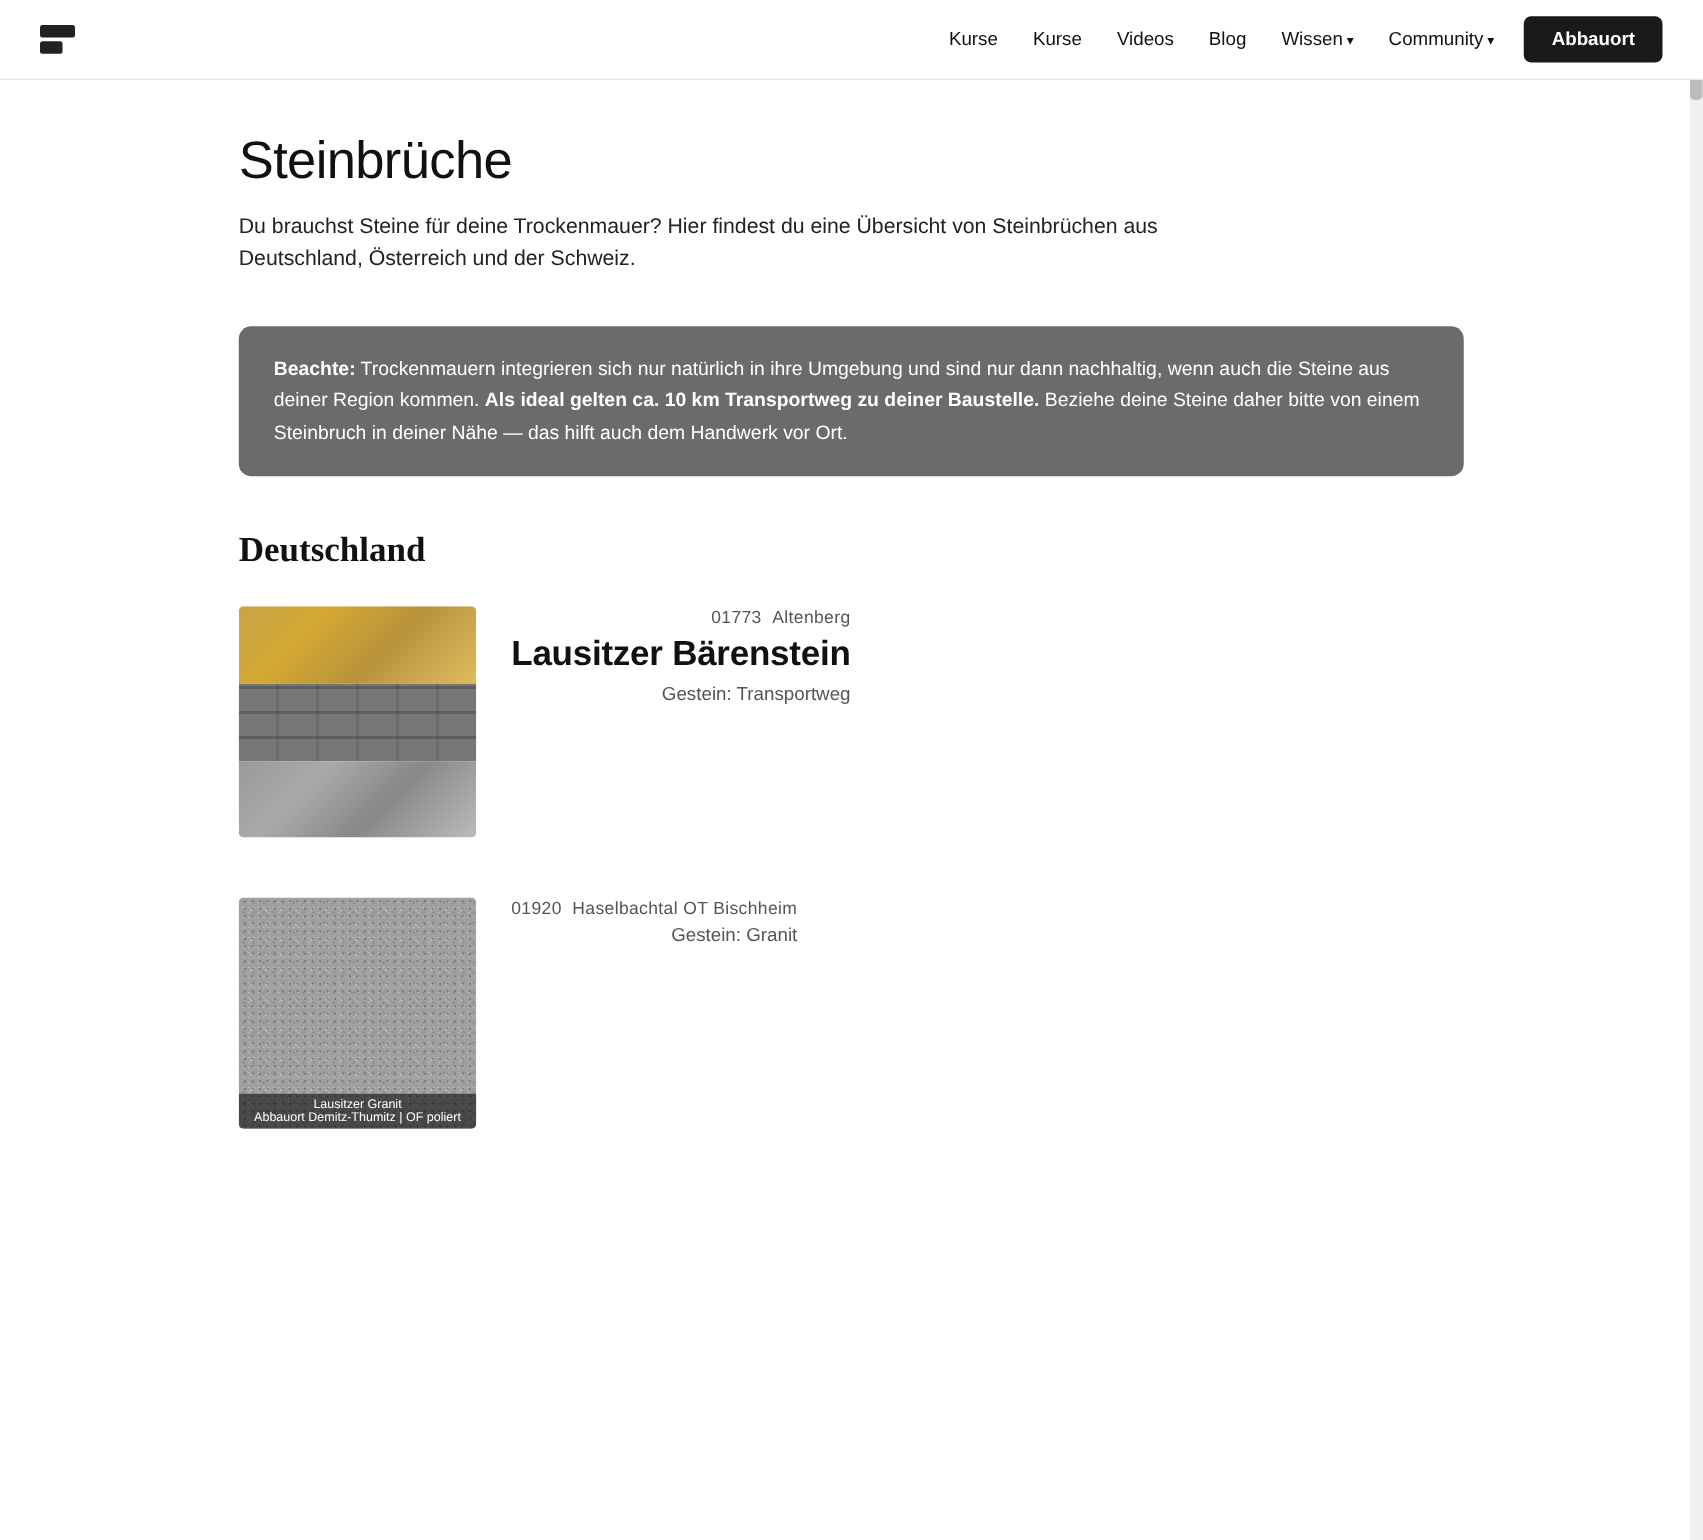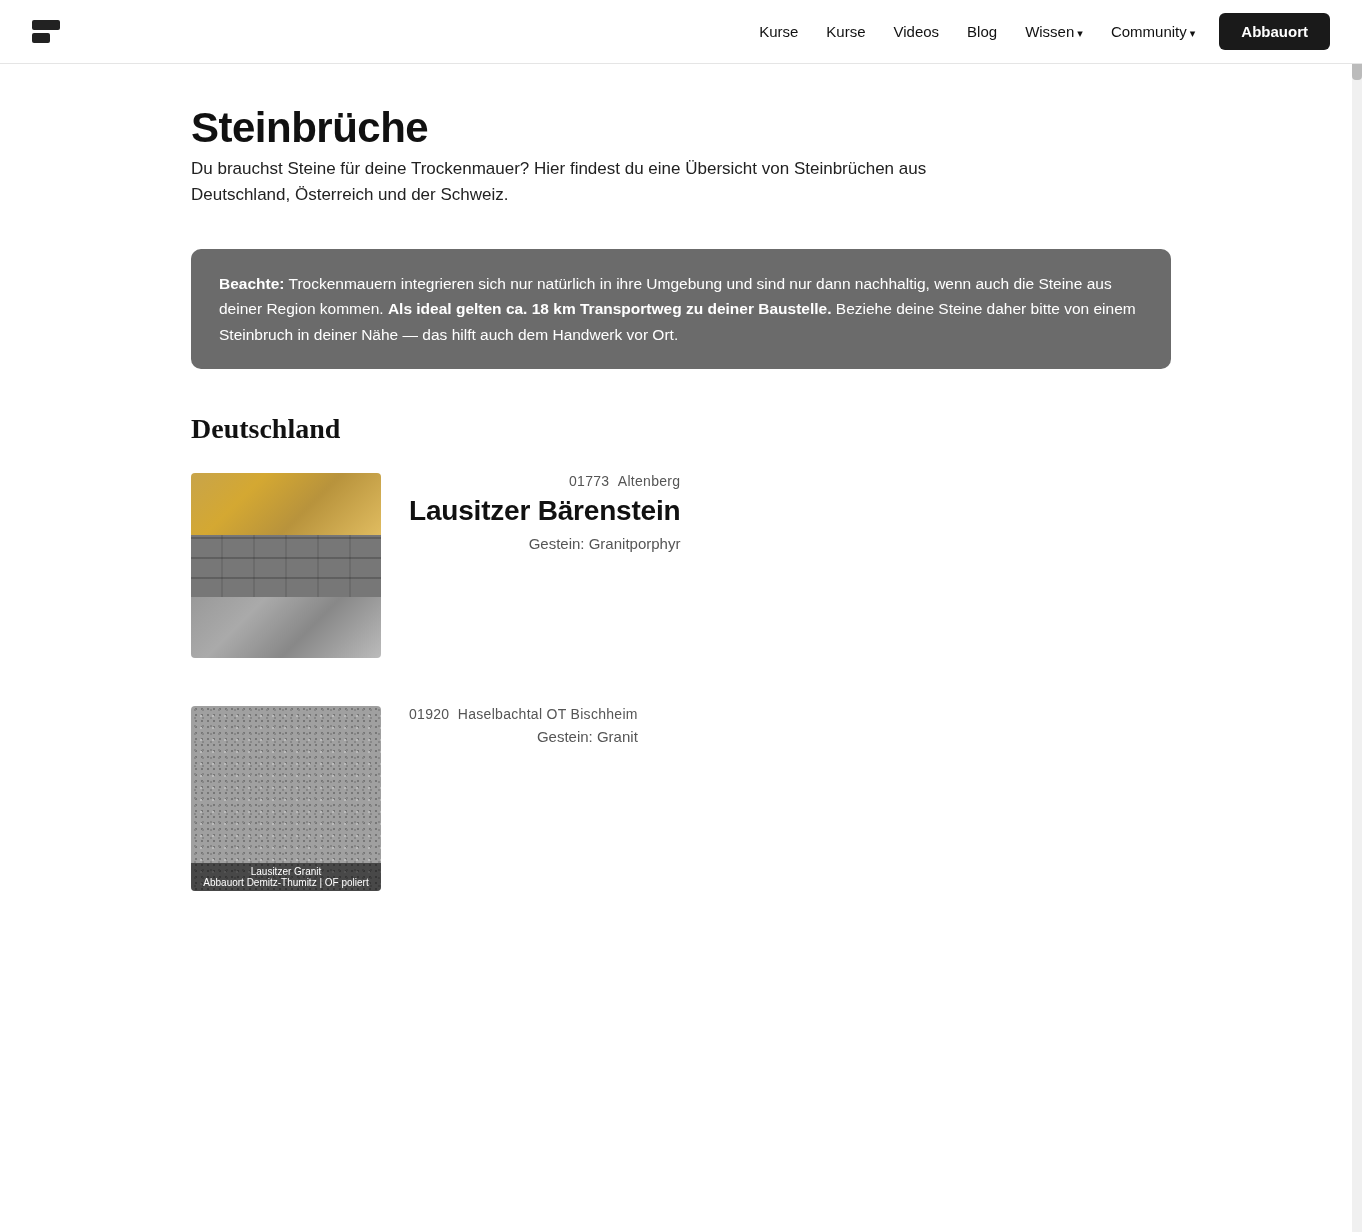--- a/index.html
+++ b/index.html
@@ -74,22 +74,22 @@
     }
 
     
     main {
       max-width: 1100px;
       margin: 0 auto;
       padding: 40px 60px 60px 60px;
     }
     .page-title {
       font-size: 42px;
-      font-weight: 700;
-      margin-bottom: 4px;
+      font-weight: 400;
+      margin-bottom: 16px;
       letter-spacing: -0.5px;
     }
     .page-subtitle {
       font-size: 17px;
       color: #222;
       line-height: 1.55;
       max-width: 760px;
       margin-bottom: 40px;
     }
 
@@ -207,41 +207,41 @@
 <div class="scrollbar-track">
   <div class="scrollbar-thumb"></div>
 </div>
 
 <main>
 
   <h1 class="page-title">Steinbrüche</h1>
   <p class="page-subtitle">Du brauchst Steine für deine Trockenmauer? Hier findest du eine Übersicht von Steinbrüchen aus Deutschland, Österreich und der Schweiz.</p>
 
   <div class="info-box">
-    <b>Beachte:</b><span> Trockenmauern integrieren sich nur natürlich in ihre Umgebung und sind nur dann nachhaltig, wenn auch die Steine aus deiner Region kommen. </span><b>Als ideal gelten ca. 18 km Transportweg zu deiner Baustelle.</b><span> Beziehe deine Steine daher bitte von einem Steinbruch in deiner Nähe — das hilft auch dem Handwerk vor Ort.</span>
+    <b>Beachte:</b><span> Trockenmauern integrieren sich nur natürlich in ihre Umgebung und sind nur dann nachhaltig, wenn auch die Steine aus deiner Region kommen. </span><b>Als ideal gelten ca. 10 km Transportweg zu deiner Baustelle.</b><span> Beziehe deine Steine daher bitte von einem Steinbruch in deiner Nähe — das hilft auch dem Handwerk vor Ort.</span>
   </div>
 
   <section>
     <h2 class="section-title">Deutschland</h2>
 
     <div class="quarry-card">
       <div class="quarry-image">
         <div class="img-mosaic">
           <div class="img-panel img-panel-gravel"></div>
           <div class="img-panel wall-texture"></div>
           <div class="img-panel img-panel-stone"></div>
         </div>
       </div>
       <div class="quarry-info">
         <div class="quarry-location">
           <span>01773</span>&nbsp;&nbsp;<span>Altenberg</span>
         </div>
         <h3 class="quarry-name">Lausitzer Bärenstein</h3>
         <p class="quarry-rock">
-          <span>Gestein:</span> <span>Granitporphyr</span>
+          <span>Gestein:</span> <span>Transportweg</span>
         </p>
       </div>
     </div>
 
     <div class="quarry-card">
       <div class="quarry-image">
         <div class="granite-texture" style="width:100%;height:100%;"></div>
         <div class="img-caption">
           <div>Lausitzer Granit</div>
           <div>Abbauort Demitz-Thumitz | OF poliert</div>

